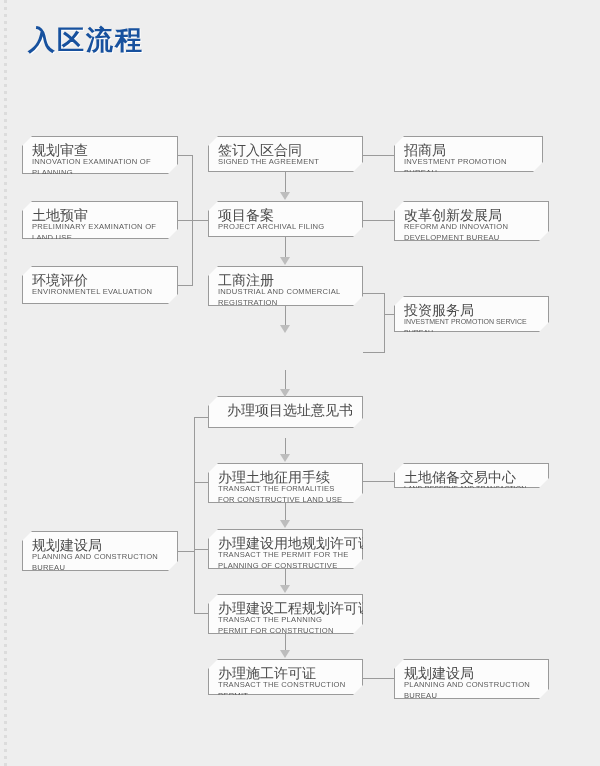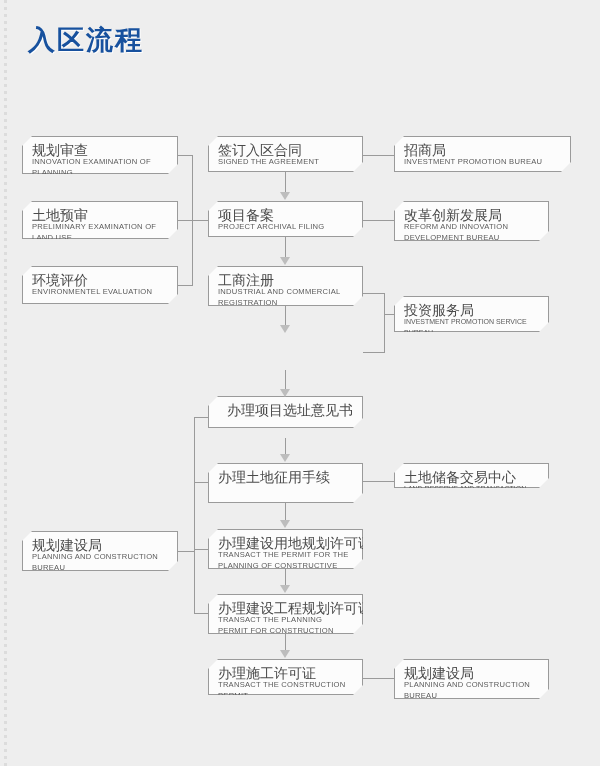--- a/index.html
+++ b/index.html
@@ -146,38 +146,39 @@
     <div class="en">PROJECT ARCHIVAL FILING</div>
   </div>
 
 
   <div class="node" style="left:208px; top:396px; width:155px; height:32px;text-align:right;">
     <div class="cn">办理项目选址意见书</div>
   </div>
 
   <div class="node" style="left:208px; top:463px; width:155px; height:40px;">
     <div class="cn">办理土地征用手续</div>
+    <div class="en">TRANSACT THE FORMALITIES FOR CONSTRUCTIVE LAND USE</div>
   </div>
 
   <div class="node" style="left:208px; top:529px; width:155px; height:40px;">
     <div class="cn">办理建设用地规划许可证</div>
     <div class="en">TRANSACT THE PERMIT FOR THE PLANNING OF CONSTRUCTIVE LAND</div>
   </div>
 
   <div class="node" style="left:208px; top:594px; width:155px; height:40px;">
     <div class="cn">办理建设工程规划许可证</div>
     <div class="en">TRANSACT THE PLANNING PERMIT FOR CONSTRUCTION PROJECT</div>
   </div>
 
   <div class="node" style="left:208px; top:659px; width:155px; height:36px;">
     <div class="cn">办理施工许可证</div>
     <div class="en">TRANSACT THE CONSTRUCTION PERMIT</div>
   </div>
 
-  <div class="node" style="left:394px; top:136px; width:177px; height:36px;">
+  <div class="node" style="left:394px; top:136px; width:149px; height:36px;">
     <div class="cn">招商局</div>
     <div class="en">INVESTMENT PROMOTION BUREAU</div>
   </div>
 
   <div class="node" style="left:394px; top:201px; width:155px; height:40px;">
     <div class="cn">改革创新发展局</div>
     <div class="en">REFORM AND INNOVATION DEVELOPMENT BUREAU</div>
   </div>
 
   <div class="node tight" style="left:394px; top:296px; width:155px; height:36px;">

